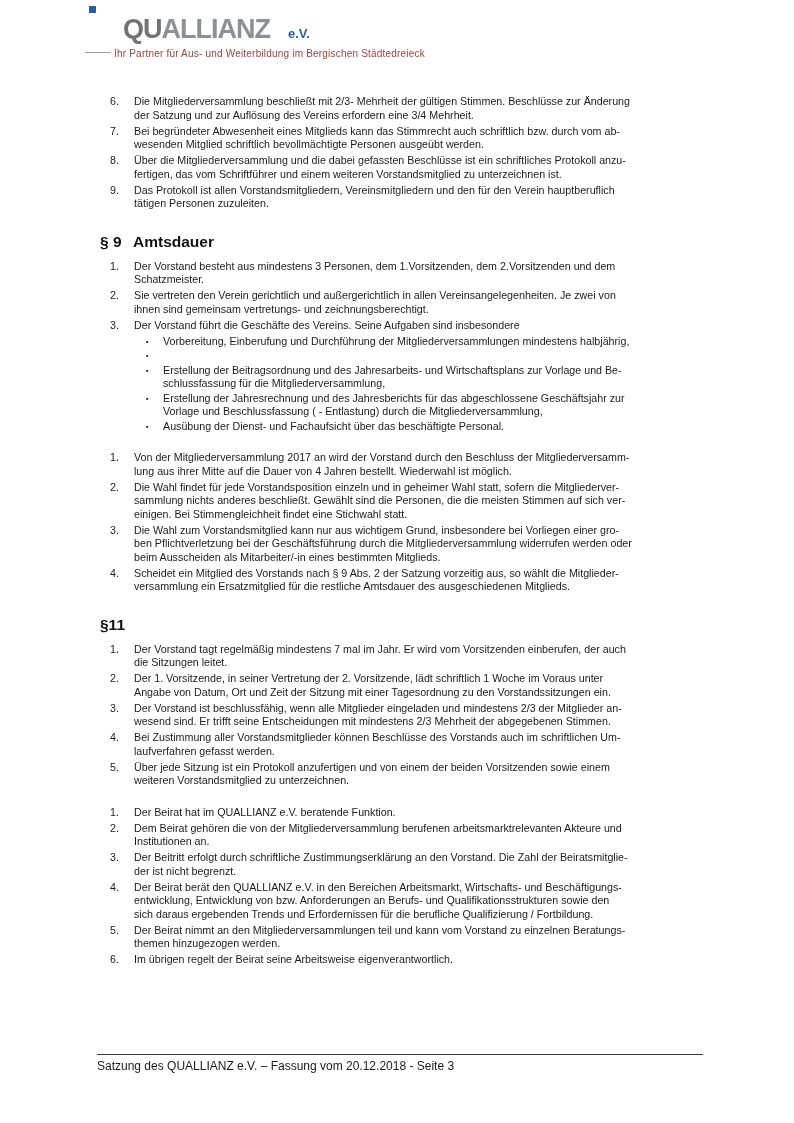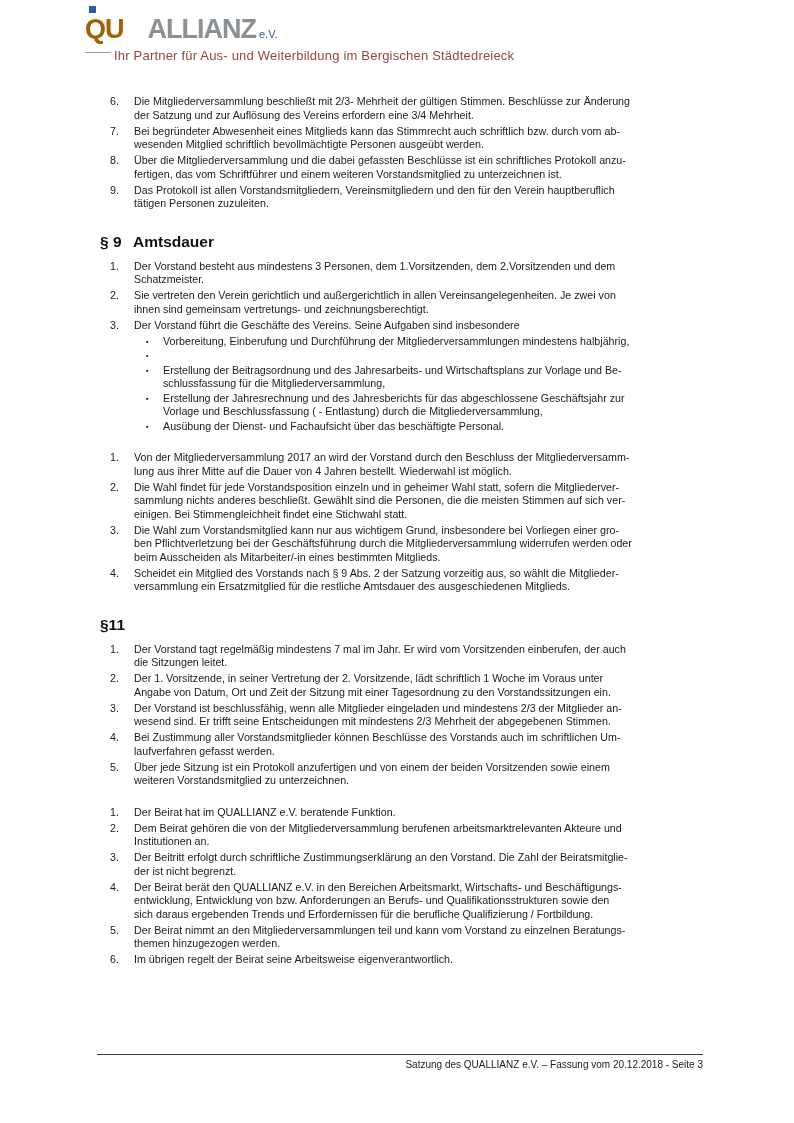--- a/index.html
+++ b/index.html
@@ -10,26 +10,26 @@
     font-family: "Liberation Sans", sans-serif;
     color: #1b1b1b;
     overflow: hidden;
     margin: 0 auto;
   }
 
   
   .logo { position: absolute; left: 85px; top: 4px; }
   .logo-square { width: 7px; height: 7px; background: #2a5e9c; margin: 2px 0 2px 4px; }
   .brand { font-weight: bold; font-size: 27px; letter-spacing: -1px; line-height: 28px; white-space: nowrap; }
-  .brand .qu { color: #a16207; }
-  .brand .rest { color: #8b9094; padding-left: 24px; }
-  .brand .suffix { font-size: 11px; letter-spacing: 0; color: #2a5e9c; margin-left: 3px; font-weight: normal; }
+  .brand .qu { color: #737373; margin-left: 38px; }
+  .brand .rest { color: #8b9094; }
+  .brand .suffix { font-size: 13px; letter-spacing: 0; color: #2a5e9c; margin-left: 18px; font-weight: bold; }
   .tagline-row { display: flex; align-items: flex-start; margin-top: 0px; }
   .tagline-rule { width: 26px; border-top: 1px solid #9aa0a4; margin-top: 4px; margin-right: 3px; flex: none; }
-  .tagline { font-size: 13px; color: #95453f; letter-spacing: 0.2px; white-space: nowrap; }
+  .tagline { font-size: 10px; color: #95453f; letter-spacing: 0.2px; white-space: nowrap; }
 
   
   .content {
     position: absolute; left: 100px; top: 95px; width: 606px;
     font-size: 10.7px; line-height: 13.5px;
   }
   .olist { }
   .item { display: flex; margin-bottom: 2.5px; padding-left: 10px; }
   .item .num { width: 24px; flex: none; }
   .item .txt { flex: 1; white-space: pre-line; }
@@ -38,21 +38,21 @@
   .b-item { display: flex; padding-left: 46px; margin-bottom: 1px; }
   .b-marker { width: 17px; flex: none; font-size: 7.5px; line-height: 13.5px; }
   .b-txt { flex: 1; white-space: pre-line; }
 
   .section { margin-top: 18px; }
   .sec-head { display: flex; font-weight: bold; font-size: 15.5px; line-height: 18px; color: #111; margin: 22px 0 9px 0; }
   .sec-head .para { width: 33px; flex: none; }
 
   
   .footer-rule { position: absolute; left: 97px; top: 1054px; width: 606px; border-top: 1px solid #3c3c3c; }
-  .footer-text { position: absolute; left: 97px; top: 1059px; width: 606px; text-align: right; font-size: 10px; color: #1b1b1b; }
+  .footer-text { position: absolute; left: 97px; top: 1059px; width: 606px; font-size: 12px; color: #1b1b1b; }
 </style>
 </head>
 <body>
 
 <div class="page">
 
   <div class="logo">
     <div class="logo-square"></div>
     <div class="brand">
       <span class="qu">QU</span><span class="rest">ALLIANZ</span><span class="suffix">e.V.</span>

